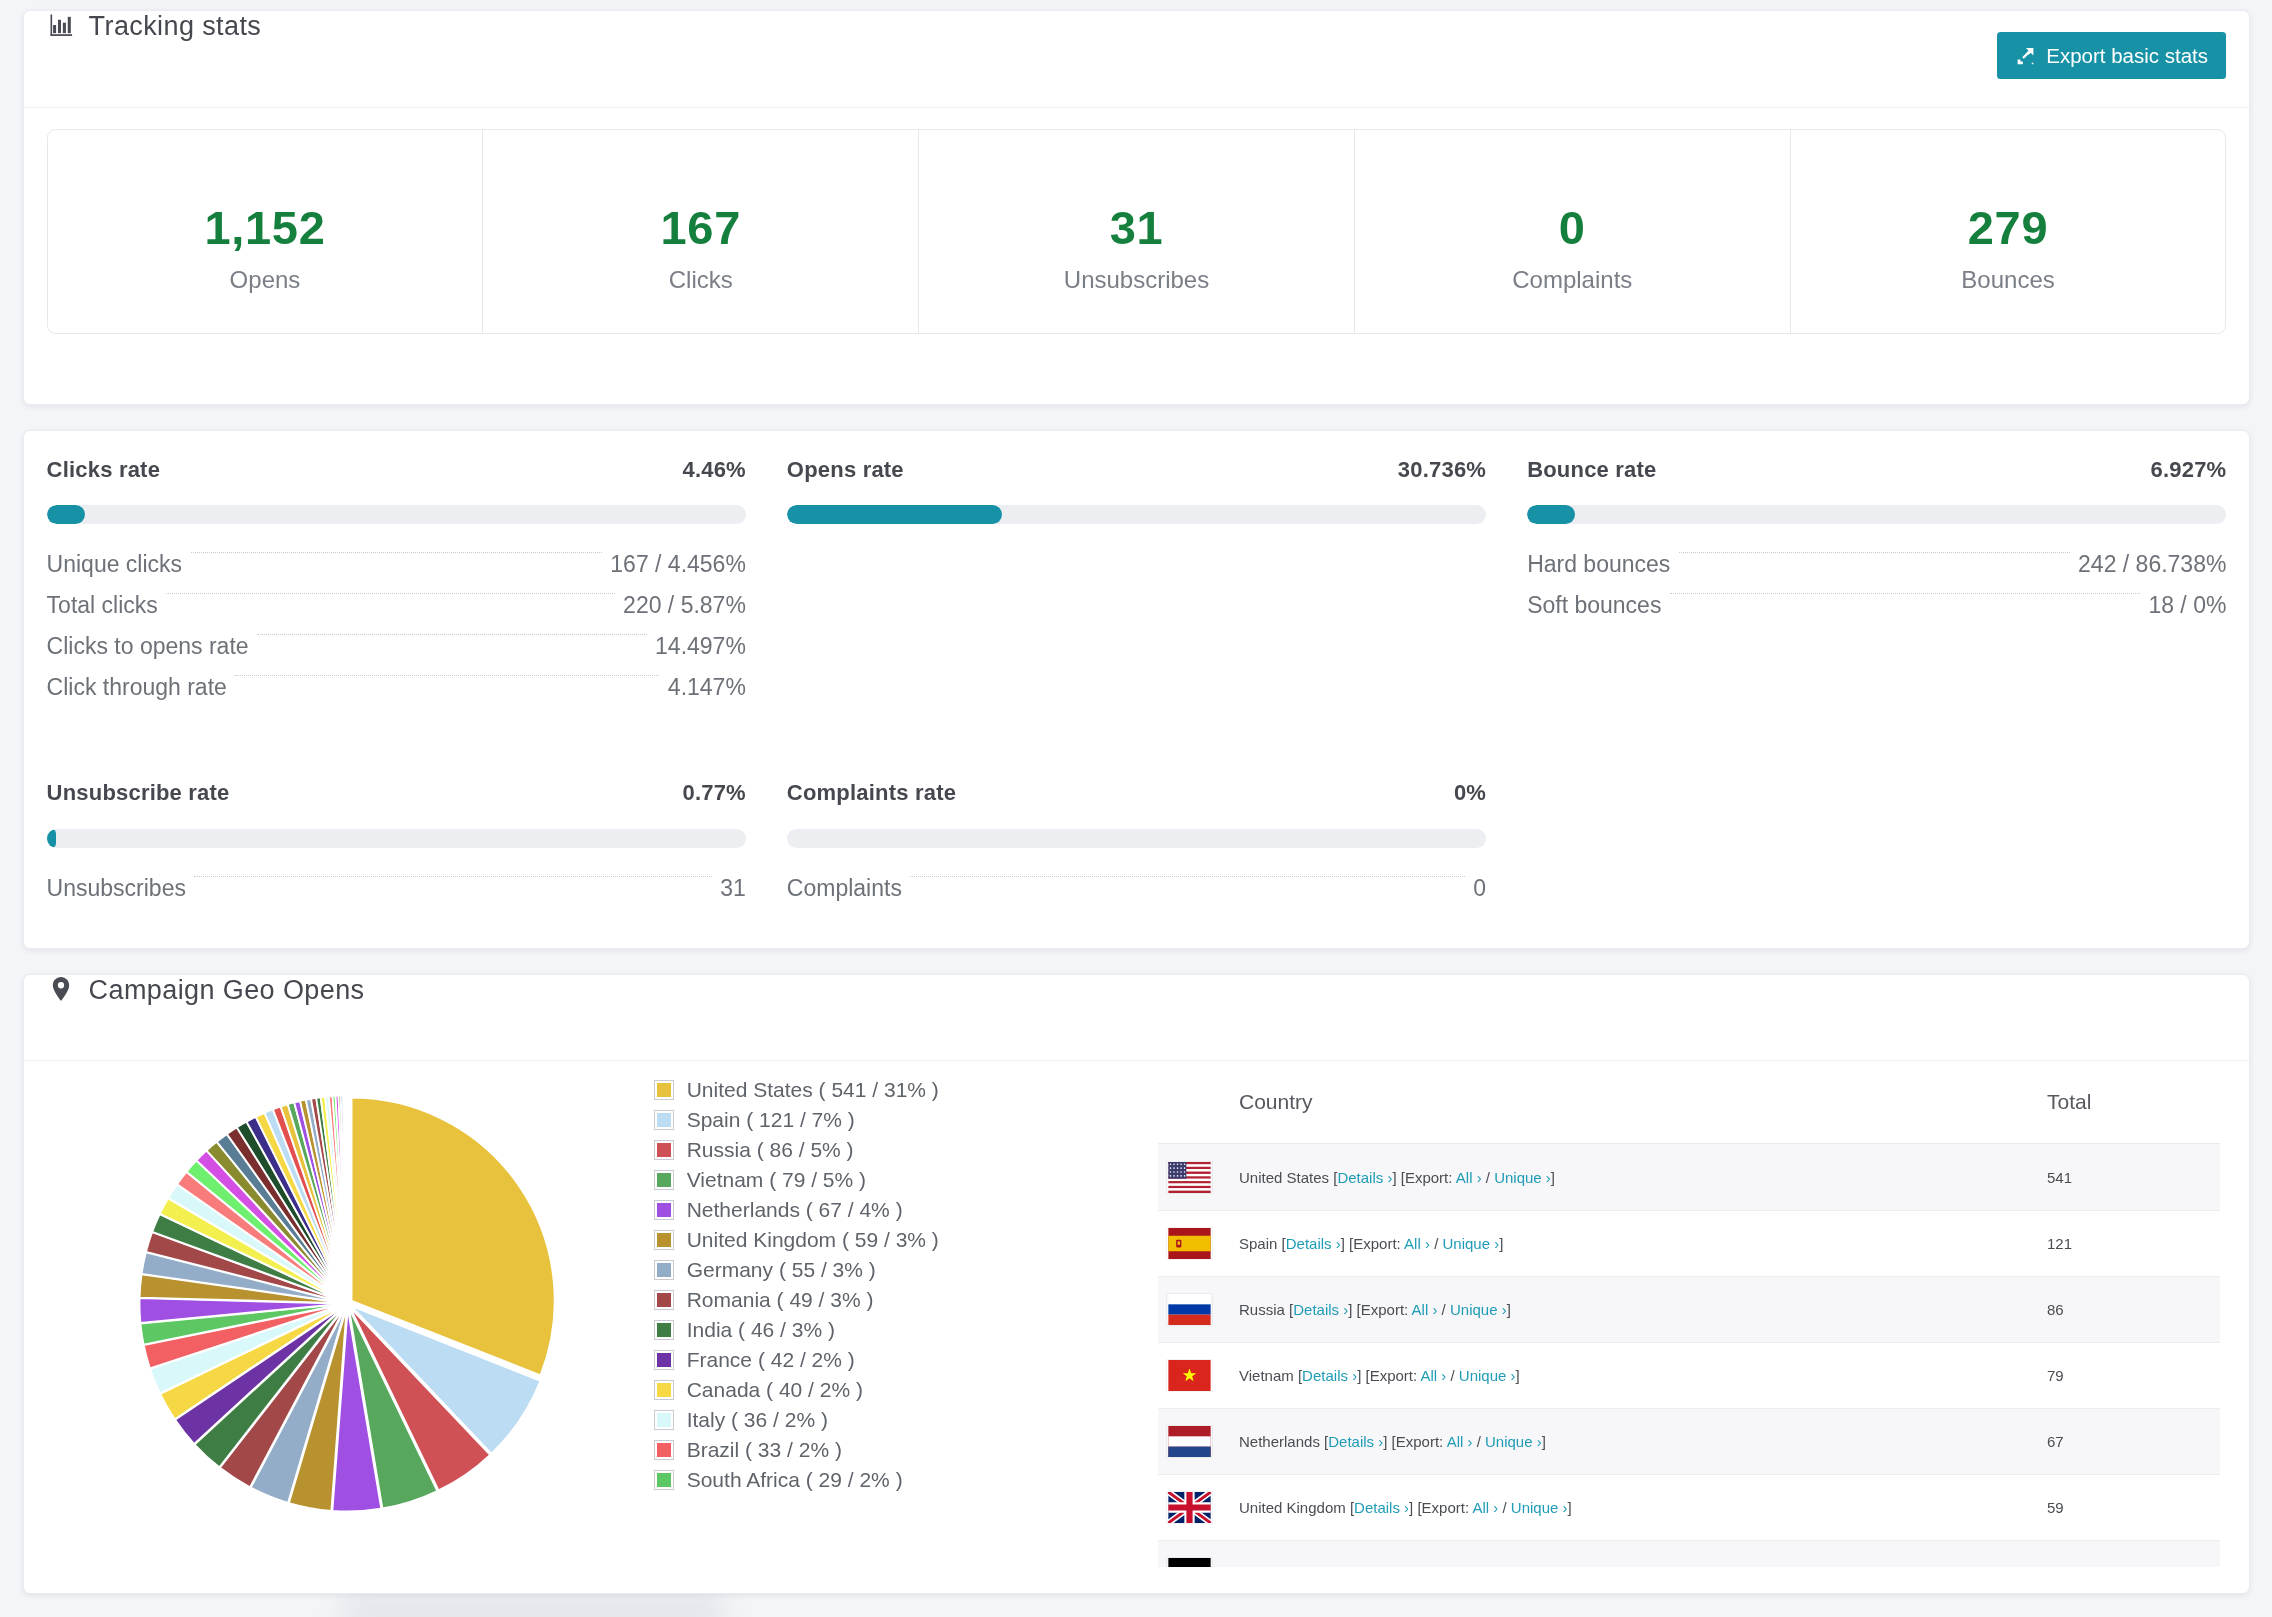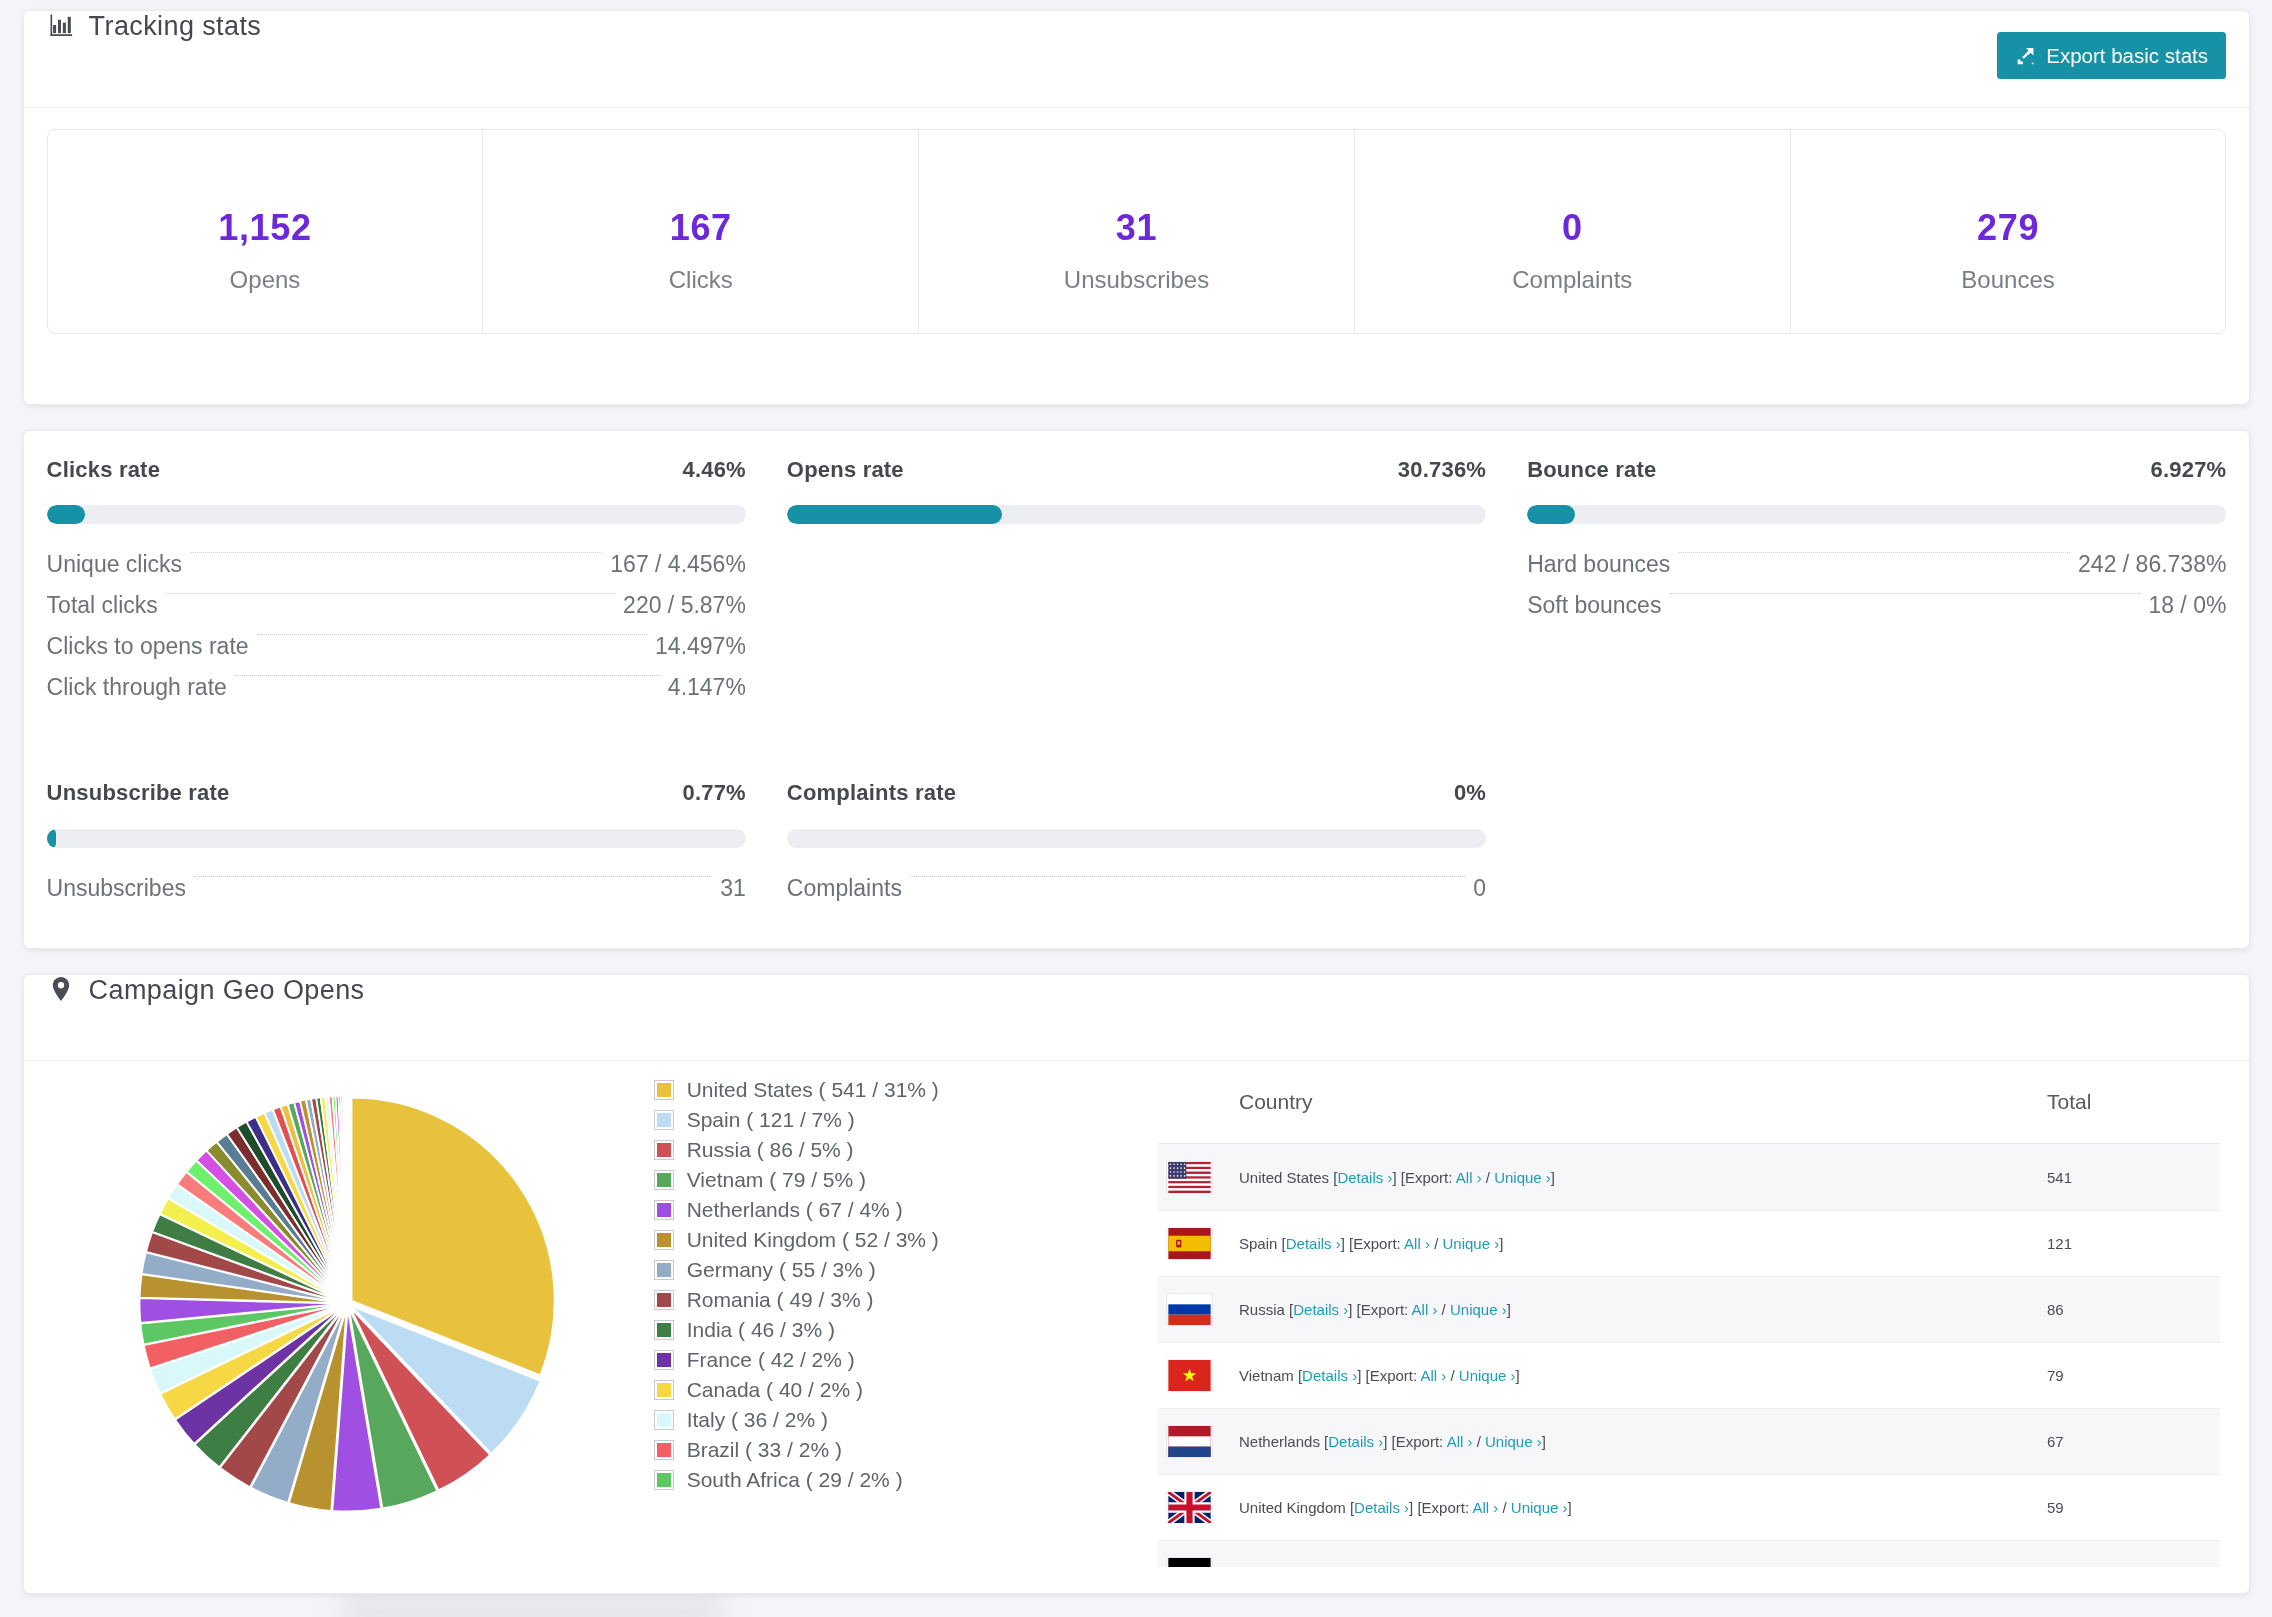--- a/index.html
+++ b/index.html
@@ -20,21 +20,21 @@
 
   .export-btn { margin-left:auto; margin-top:21px; background:#1791a6; color:#fff; border:none;
                 border-radius:3.5px; height:47px; padding:0 18.4px; font-size:20.5px;
                 font-family:"Liberation Sans",sans-serif; display:flex; align-items:center; gap:10px; cursor:pointer; }
   .export-btn svg { width:21px; height:21px; }
 
   
   .stats-row { display:flex; margin:21px 22.6px 0; border:0.7px solid #e6e8ee; border-radius:8.5px; height:205px; }
   .stat-box { flex:1; text-align:center; padding-top:73px; }
   .stat-box + .stat-box { border-left:0.7px solid #e6e8ee; }
-  .stat-value { font-size:36px; font-weight:700; color:#6d28d9; line-height:49px; letter-spacing:0.7px; }
+  .stat-value { font-size:47px; font-weight:700; color:#15803d; line-height:49px; letter-spacing:0.7px; }
   .stat-label { font-size:24px; color:#7a7e86; margin-top:14px; }
 
   
   .rates-grid { display:grid; grid-template-columns:1fr 1fr 1fr; column-gap:41px; row-gap:64px; }
   .rate-head { display:flex; justify-content:space-between; align-items:flex-start; }
   .rate-title, .rate-pct { font-size:22px; font-weight:700; color:#45484e; letter-spacing:0.2px; }
   .bar { margin-top:22.6px; height:19px; border-radius:10px; background:#eceef2; overflow:hidden; position:relative; }
   .bar-fill { height:100%; border-radius:10px; background:#1791a6; }
   .ritems { margin-top:28px; }
   .ritem { display:flex; align-items:flex-start; line-height:24px; margin-bottom:17px; font-size:23px; color:#6d7178; }
@@ -312,21 +312,21 @@
         <li>
     <span class="lg-swatch">
             <i style="background: rgb(160, 79, 227);"></i>
           </span>
     <span class="lg-text">Netherlands ( 67 / 4% )</span>
   </li>
         <li>
     <span class="lg-swatch">
             <i style="background: rgb(184, 146, 47);"></i>
           </span>
-    <span class="lg-text">United Kingdom ( 52 / 3% )</span>
+    <span class="lg-text">United Kingdom ( 59 / 3% )</span>
   </li>
         <li>
     <span class="lg-swatch">
             <i style="background: rgb(147, 172, 199);"></i>
           </span>
     <span class="lg-text">Germany ( 55 / 3% )</span>
   </li>
         <li>
     <span class="lg-swatch">
             <i style="background: rgb(163, 72, 72);"></i>

